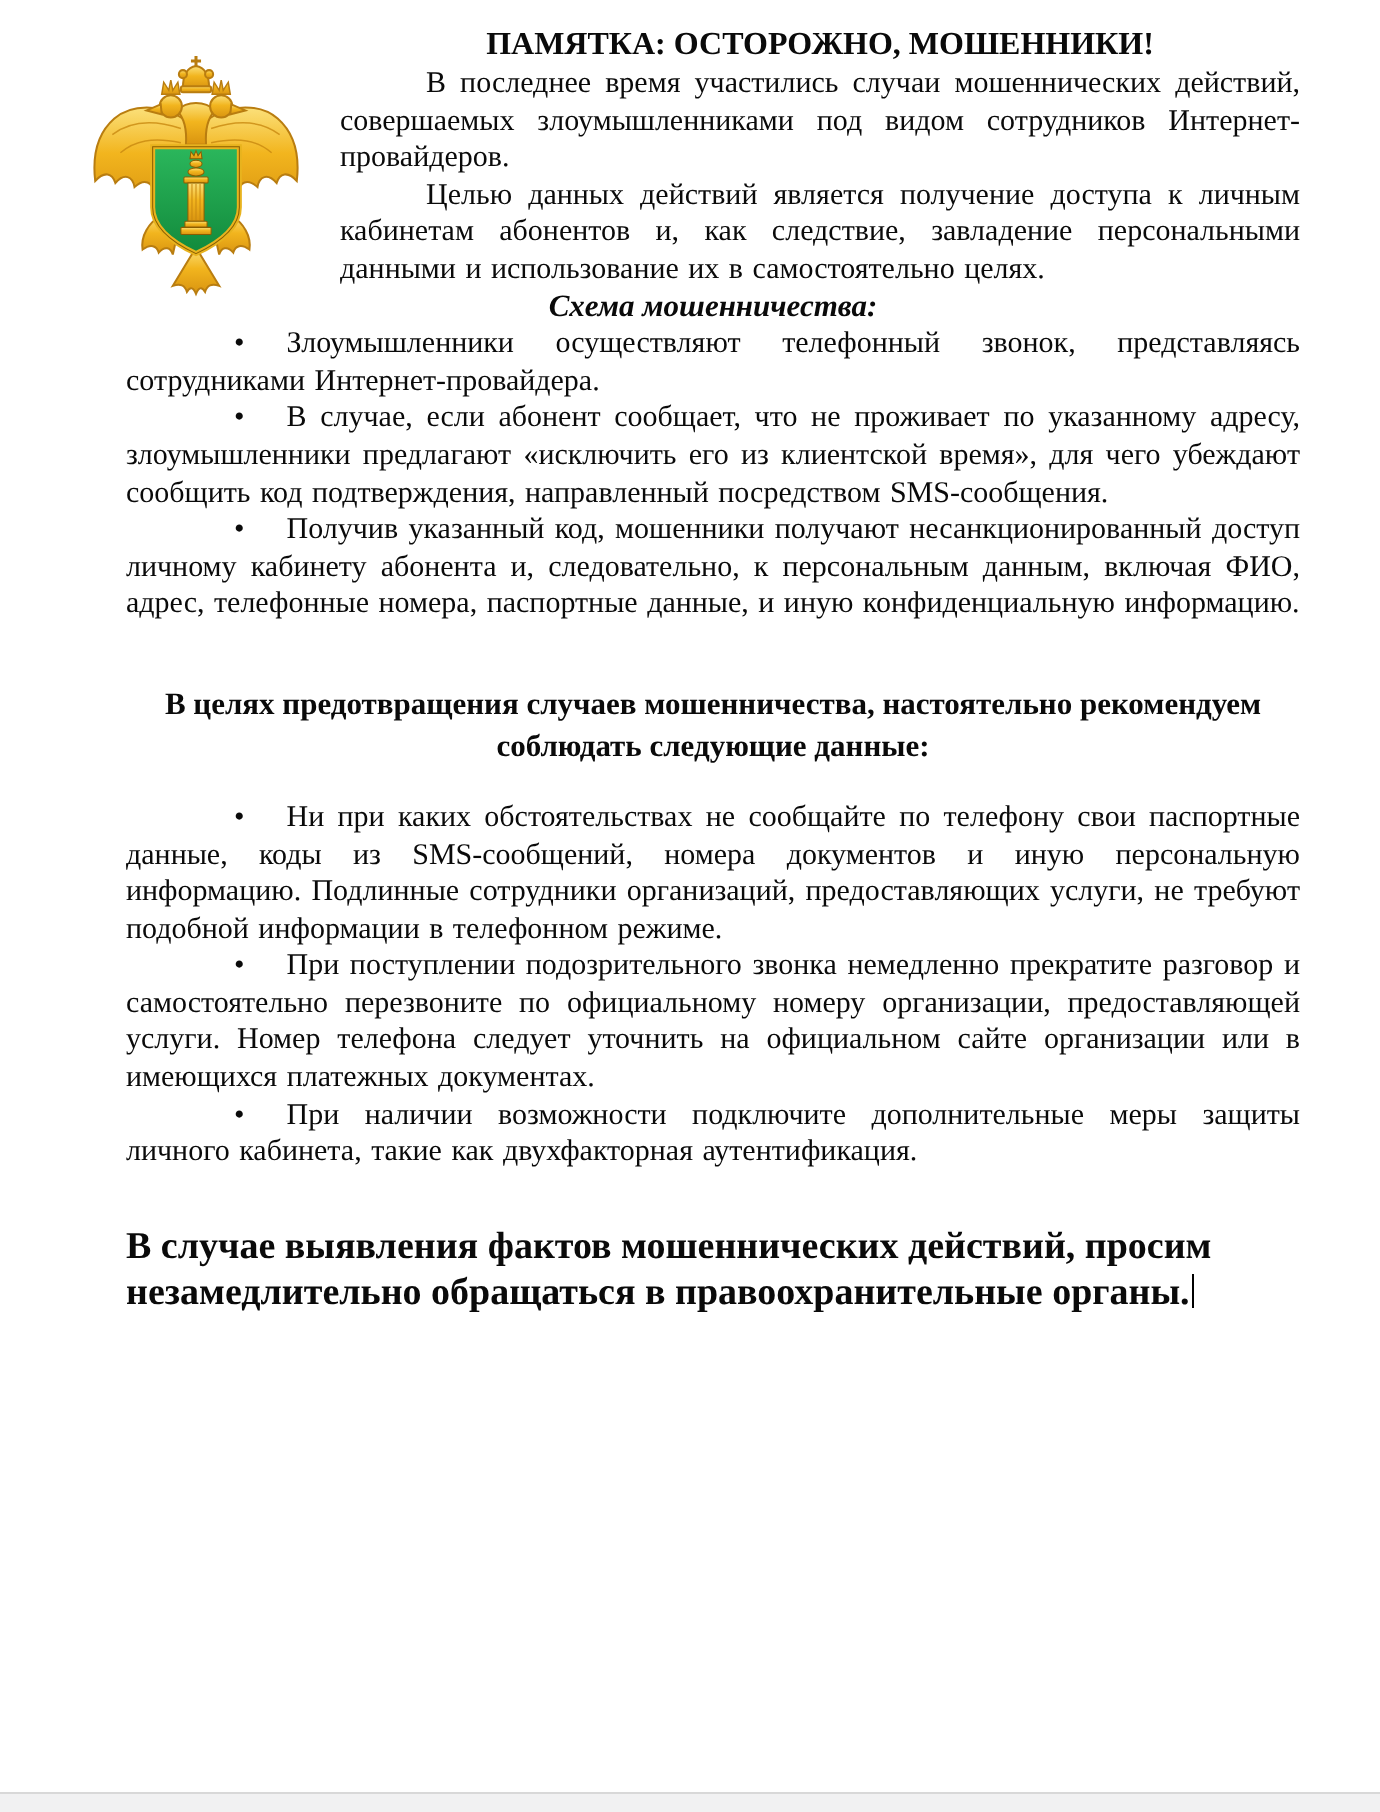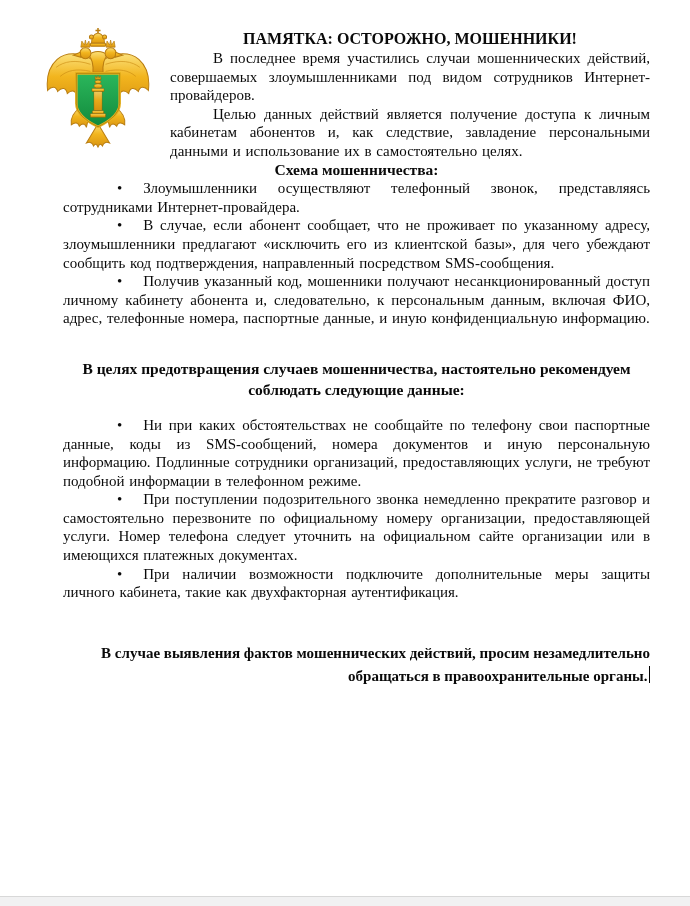--- a/index.html
+++ b/index.html
@@ -2,34 +2,34 @@
 <html><head>
 <meta charset="utf-8">
 <style>
   html,body{margin:0;padding:0;}
   body{
     width:690px;height:906px;background:#ffffff;position:relative;
     font-family:"Liberation Serif","DejaVu Serif",serif;color:#0a0a0a;
   }
   .page{position:absolute;inset:0;background:#ffffff;overflow:hidden;}
   .emblem{position:absolute;left:45px;top:27px;width:106px;height:126px;}
-  .content{padding:28px 40px 0 63px;}
+  .content{padding:12px 40px 0 63px;}
   .lead{margin-left:107px;}
   .title-block{text-align:center;font-weight:bold;font-size:16px;line-height:21px;}
   .title-line{margin:0;}
   p.para{margin:0;text-align:justify;font-size:15px;line-height:18.6px;text-indent:43px;
          word-spacing:1px;}
-  .heading-center{margin:0;text-align:center;font-weight:bold;font-size:15.5px;line-height:18.6px;}
+  .heading-center{margin:0;text-align:center;font-weight:bold;font-size:15.5px;line-height:18.6px;font-style:italic;}
   p.bullet{text-indent:54px;}
   .b-dot{font-size:15px;}
   .b-tab{display:inline-block;width:21px;}
   .mid-heading{margin:30px 10px 16px;text-align:center;font-weight:bold;
                font-size:15.5px;line-height:21px;}
-  .footer-note{margin:40px 0 0;text-align:right;font-weight:bold;
-               font-size:15px;line-height:23px;}
+  .footer-note{margin:26px 0 0;text-align:left;font-weight:bold;
+               font-size:19px;line-height:23px;}
   .caret{display:inline-block;width:1.5px;height:17px;background:#000;
          vertical-align:-2px;margin-left:1px;}
   .bottom-strip{position:absolute;left:0;right:0;bottom:0;height:9px;
                 background:#f1f1f2;border-top:1px solid #d8d8d8;}
 </style>
 </head>
 <body>
 
 <div class="page">
 
@@ -110,21 +110,21 @@
       <div class="title-block">
         <div class="title-line">ПАМЯТКА: ОСТОРОЖНО, МОШЕННИКИ!</div>
       </div>
       <p class="para">В последнее время участились случаи мошеннических действий, совершаемых злоумышленниками под видом сотрудников Интернет-провайдеров.</p>
       <p class="para">Целью данных действий является получение доступа к личным кабинетам абонентов и, как следствие, завладение персональными данными и использование их в самостоятельно целях.</p>
     </div>
 
     <h3 class="heading-center">Схема мошенничества:</h3>
 
     <p class="para bullet"><span class="b-dot">•</span><span class="b-tab"></span><span>Злоумышленники осуществляют телефонный звонок, представляясь сотрудниками Интернет-провайдера.</span></p>
-    <p class="para bullet"><span class="b-dot">•</span><span class="b-tab"></span><span>В случае, если абонент сообщает, что не проживает по указанному адресу, злоумышленники предлагают «исключить его из клиентской базы», для чего убеждают сообщить код подтверждения, направленный посредством SMS-сообщения.</span></p>
+    <p class="para bullet"><span class="b-dot">•</span><span class="b-tab"></span><span>В случае, если абонент сообщает, что не проживает по указанному адресу, злоумышленники предлагают «исключить его из клиентской время», для чего убеждают сообщить код подтверждения, направленный посредством SMS-сообщения.</span></p>
     <p class="para bullet"><span class="b-dot">•</span><span class="b-tab"></span><span>Получив указанный код, мошенники получают несанкционированный доступ личному кабинету абонента и, следовательно, к персональным данным, включая ФИО, адрес, телефонные номера, паспортные данные, и иную конфиденциальную информацию.</span></p>
 
     <h3 class="mid-heading">В целях предотвращения случаев мошенничества, настоятельно рекомендуем соблюдать следующие данные:</h3>
 
     <p class="para bullet"><span class="b-dot">•</span><span class="b-tab"></span><span>Ни при каких обстоятельствах не сообщайте по телефону свои паспортные данные, коды из SMS-сообщений, номера документов и иную персональную информацию. Подлинные сотрудники организаций, предоставляющих услуги, не требуют подобной информации в телефонном режиме.</span></p>
     <p class="para bullet"><span class="b-dot">•</span><span class="b-tab"></span><span>При поступлении подозрительного звонка немедленно прекратите разговор и самостоятельно перезвоните по официальному номеру организации, предоставляющей услуги. Номер телефона следует уточнить на официальном сайте организации или в имеющихся платежных документах.</span></p>
     <p class="para bullet"><span class="b-dot">•</span><span class="b-tab"></span><span>При наличии возможности подключите дополнительные меры защиты личного кабинета, такие как двухфакторная аутентификация.</span></p>
 
     <p class="footer-note"><span>В случае выявления фактов мошеннических действий, просим незамедлительно обращаться в правоохранительные органы.</span><span class="caret"></span></p>
 

